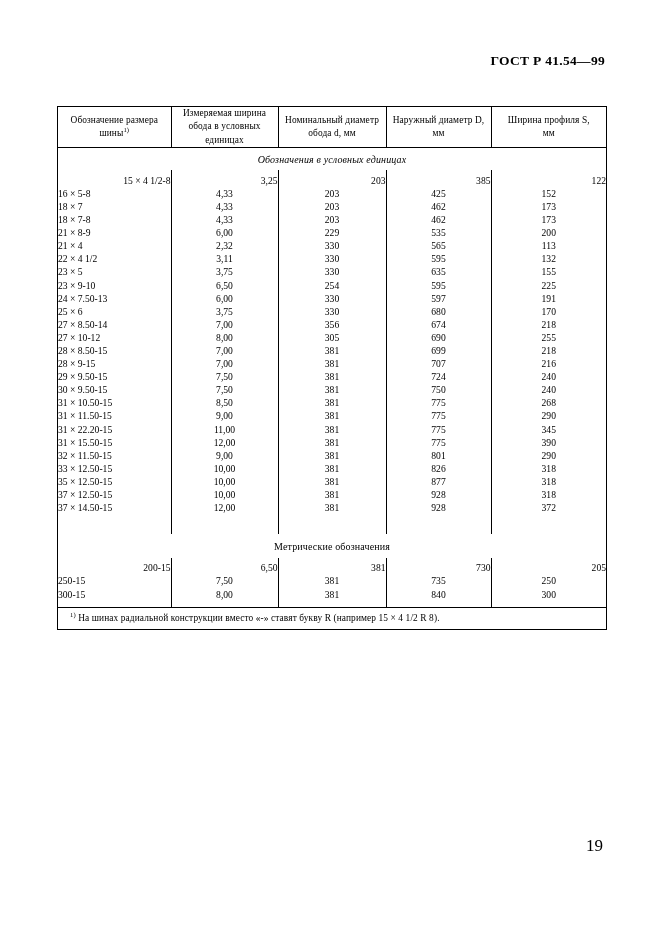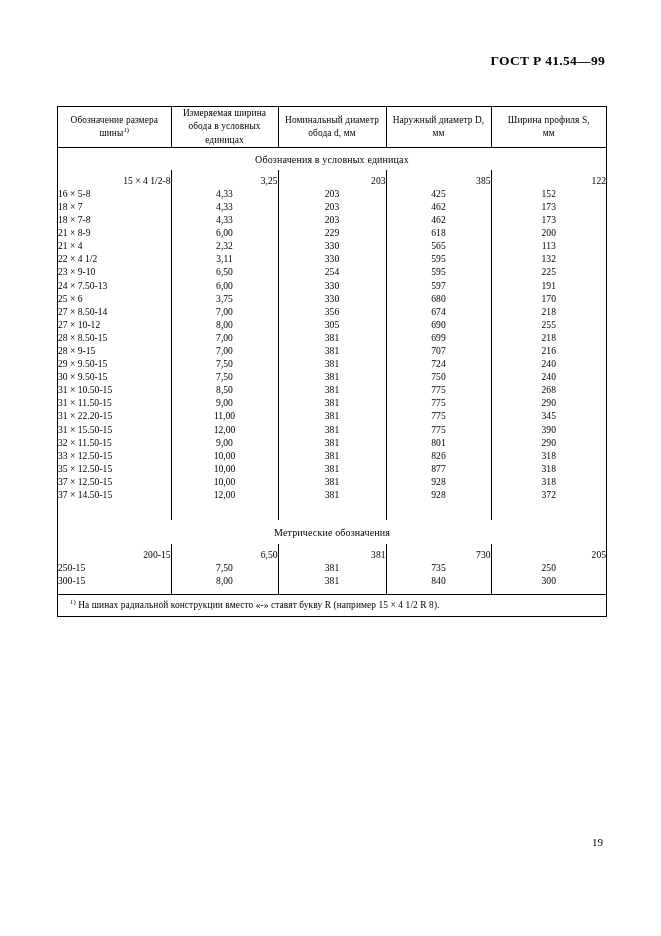--- a/index.html
+++ b/index.html
@@ -91,21 +91,21 @@
 
   
   tr.section-row td {
     border-bottom: none;
     border-right: none;
     text-align: center;
     padding: 5px 0 4px 0;
     font-size: 10px;
     letter-spacing: 0.15px;
   }
-  tr.section-row.first td { padding-top: 6px; padding-bottom: 5px; }
+  tr.section-row.first td { padding-top: 6px; padding-bottom: 5px; font-style: italic; }
   tr.section-row.metric td { padding-top: 7px; padding-bottom: 6px; }
 
   
   tr.drow td {
     border-right: 1.2px solid #000;
     line-height: 1.0;
     height: 13.1px;
     font-size: 9.6px;
   }
   tr.drow td:last-child { border-right: none; margin-left: 32px; }
@@ -128,21 +128,21 @@
     padding: 4px 6px 5px 12px;
     font-size: 9.4px;
     letter-spacing: 0.1px;
     line-height: 1.3;
   }
   
   .page-number {
     position: absolute;
     right: 58px;
     top: 828px;
-    font-size: 11px;
+    font-size: 17px;
   }
 </style>
 </head>
 <body>
 
 <div class="page">
 
   <div class="gost-header">ГОСТ Р 41.54—99</div>
 
 
@@ -209,36 +209,43 @@
             <td class="c-name">18 × 7-8</td>
             <td class="c-num">4,33</td>
             <td class="c-num">203</td>
             <td class="c-num">462</td>
             <td class="c-num">173</td>
           </tr>
           <tr class="drow">
             <td class="c-name">21 × 8-9</td>
             <td class="c-num">6,00</td>
             <td class="c-num">229</td>
-            <td class="c-num">618</td>
+            <td class="c-num">535</td>
             <td class="c-num">200</td>
           </tr>
           <tr class="drow">
             <td class="c-name">21 × 4</td>
             <td class="c-num">2,32</td>
             <td class="c-num">330</td>
             <td class="c-num">565</td>
             <td class="c-num">113</td>
           </tr>
           <tr class="drow">
             <td class="c-name">22 × 4 1/2</td>
             <td class="c-num">3,11</td>
             <td class="c-num">330</td>
             <td class="c-num">595</td>
             <td class="c-num">132</td>
+          </tr>
+          <tr class="drow">
+            <td class="c-name">23 × 5</td>
+            <td class="c-num">3,75</td>
+            <td class="c-num">330</td>
+            <td class="c-num">635</td>
+            <td class="c-num">155</td>
           </tr>
           <tr class="drow">
             <td class="c-name">23 × 9-10</td>
             <td class="c-num">6,50</td>
             <td class="c-num">254</td>
             <td class="c-num">595</td>
             <td class="c-num">225</td>
           </tr>
           <tr class="drow">
             <td class="c-name">24 × 7.50-13</td>

